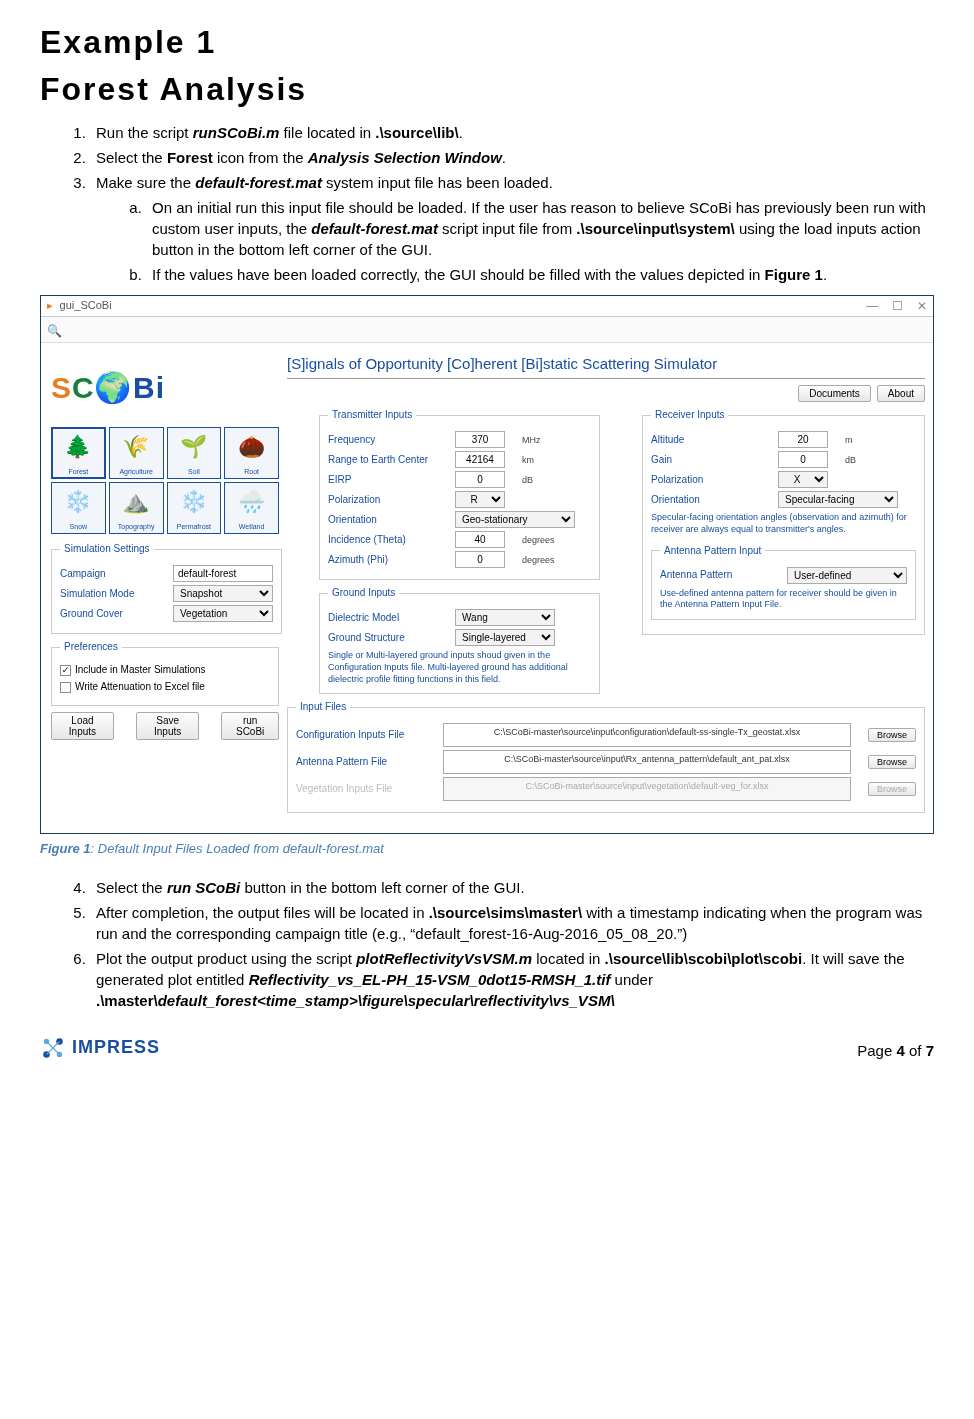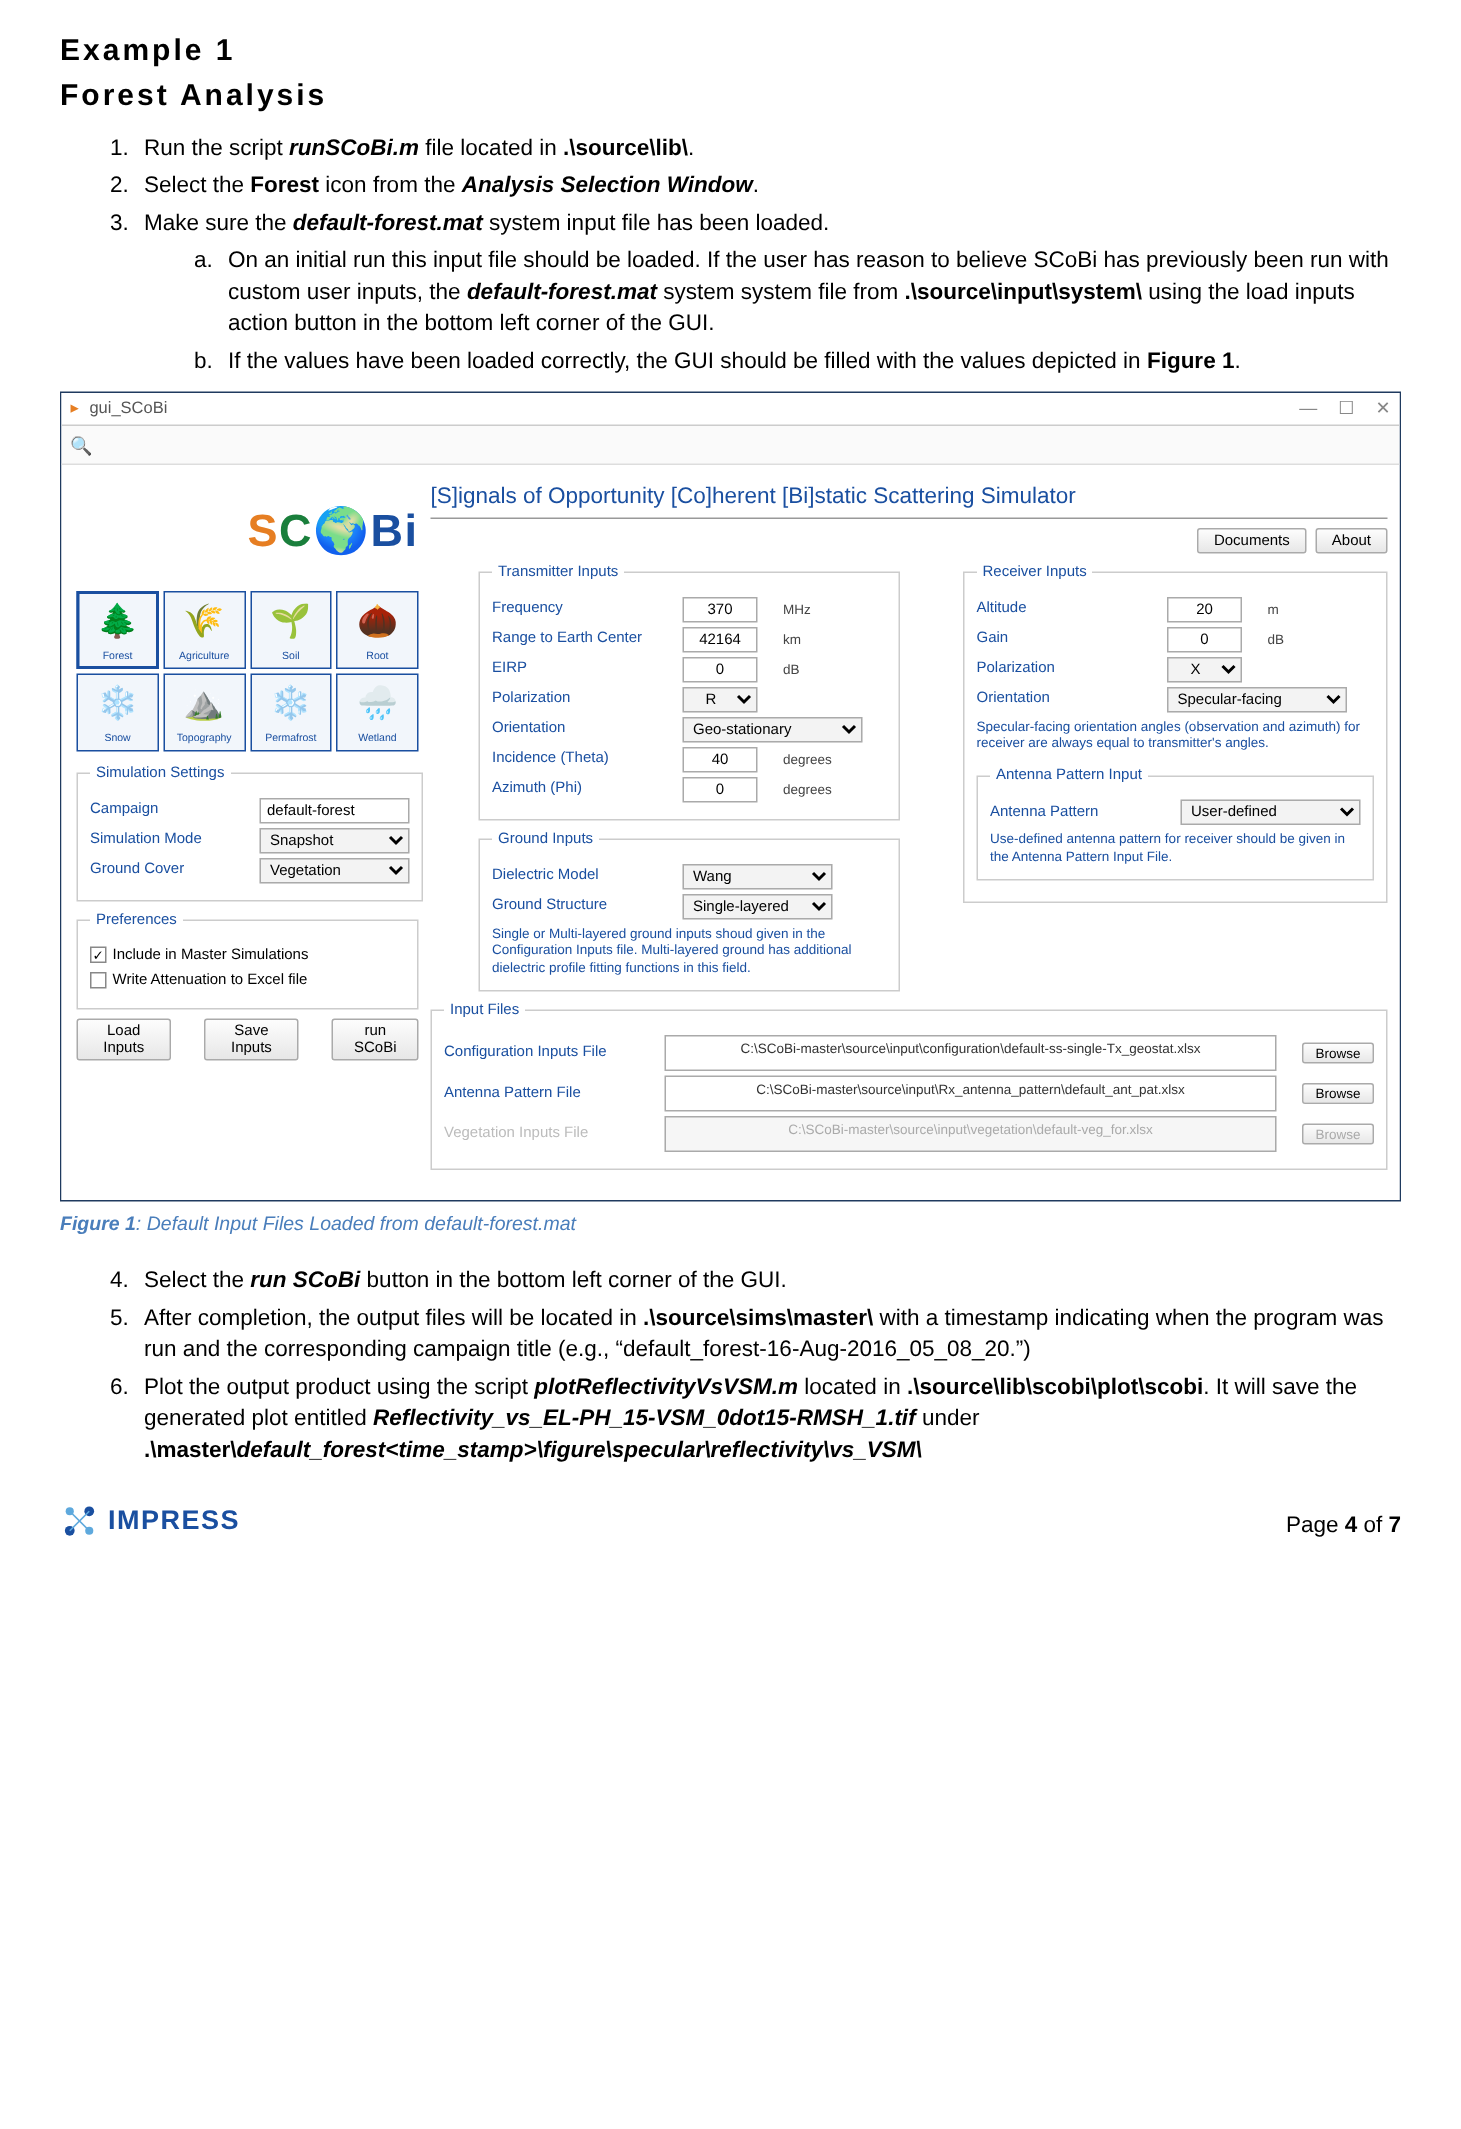--- a/index.html
+++ b/index.html
@@ -7,21 +7,21 @@
     font-family: Arial, Helvetica, sans-serif;
     font-size: 15px;
     color: #000;
     background: #fff;
     width: 974px;
     margin: 0 auto;
     padding: 20px 40px 40px 40px;
     line-height: 1.4;
   }
   h1 {
-    font-size: 20px;
+    font-size: 32px;
     font-weight: bold;
     letter-spacing: 2px;
     margin-bottom: 2px;
   }
   ol.main {
     margin-left: 50px;
     margin-top: 10px;
   }
   ol.main > li {
     margin-bottom: 4px;
@@ -66,21 +66,21 @@
   .app-title {
     color:#1a4fa0; font-size:15px; border-bottom:1px solid #999;
     padding-bottom:4px; margin-bottom:6px;
   }
   .top-btns { display:flex; justify-content:flex-end; gap:6px; margin-bottom:6px;}
   .gbtn {
     font-size:10px; background:linear-gradient(#fdfdfd,#e7e7e7);
     border:1px solid #aaa; padding:2px 10px; border-radius:2px;
   }
   .logo-box {
-    height:70px; border:0; display:flex; align-items:center; justify-content:flex-end;
+    height:70px; border:0; display:flex; align-items:center; justify-content:flex-start;
     margin-bottom:4px;
   }
   .logo-text {
     font-size:30px; font-weight:bold; letter-spacing:1px;
   }
   .logo-s { color:#e67e22; }
   .logo-c { color:#1a7f3c; }
   .logo-b { color:#1a4fa0; }
   .tiles { display:grid; grid-template-columns:repeat(4,1fr); gap:3px; margin-bottom:8px;}
   .tile {
@@ -144,21 +144,21 @@
   <li>
     <span>Run the script </span><span class="bi">runSCoBi.m</span><span> file located in </span><span class="b">.\source\lib\</span><span>.</span>
   </li>
   <li>
     <span>Select the </span><span class="b">Forest</span><span> icon from the </span><span class="bi">Analysis Selection Window</span><span>.</span>
   </li>
   <li>
     <span>Make sure the </span><span class="bi">default-forest.mat</span><span> system input file has been loaded.</span>
     <ol class="sub">
       <li>
-        <span>On an initial run this input file should be loaded. If the user has reason to believe SCoBi has previously been run with custom user inputs, the </span><span class="bi">default-forest.mat</span><span> system system file from </span><span class="b">.\source\input\system\</span><span> using the load inputs action button in the bottom left corner of the GUI.</span>
+        <span>On an initial run this input file should be loaded. If the user has reason to believe SCoBi has previously been run with custom user inputs, the </span><span class="bi">default-forest.mat</span><span> script input file from </span><span class="b">.\source\input\system\</span><span> using the load inputs action button in the bottom left corner of the GUI.</span>
       </li>
       <li>
         <span>If the values have been loaded correctly, the GUI should be filled with the values depicted in </span><span class="b">Figure 1</span><span>.</span>
       </li>
     </ol>
   </li>
 </ol>
 
 <div class="fig-wrap">
   <div class="win-titlebar">

